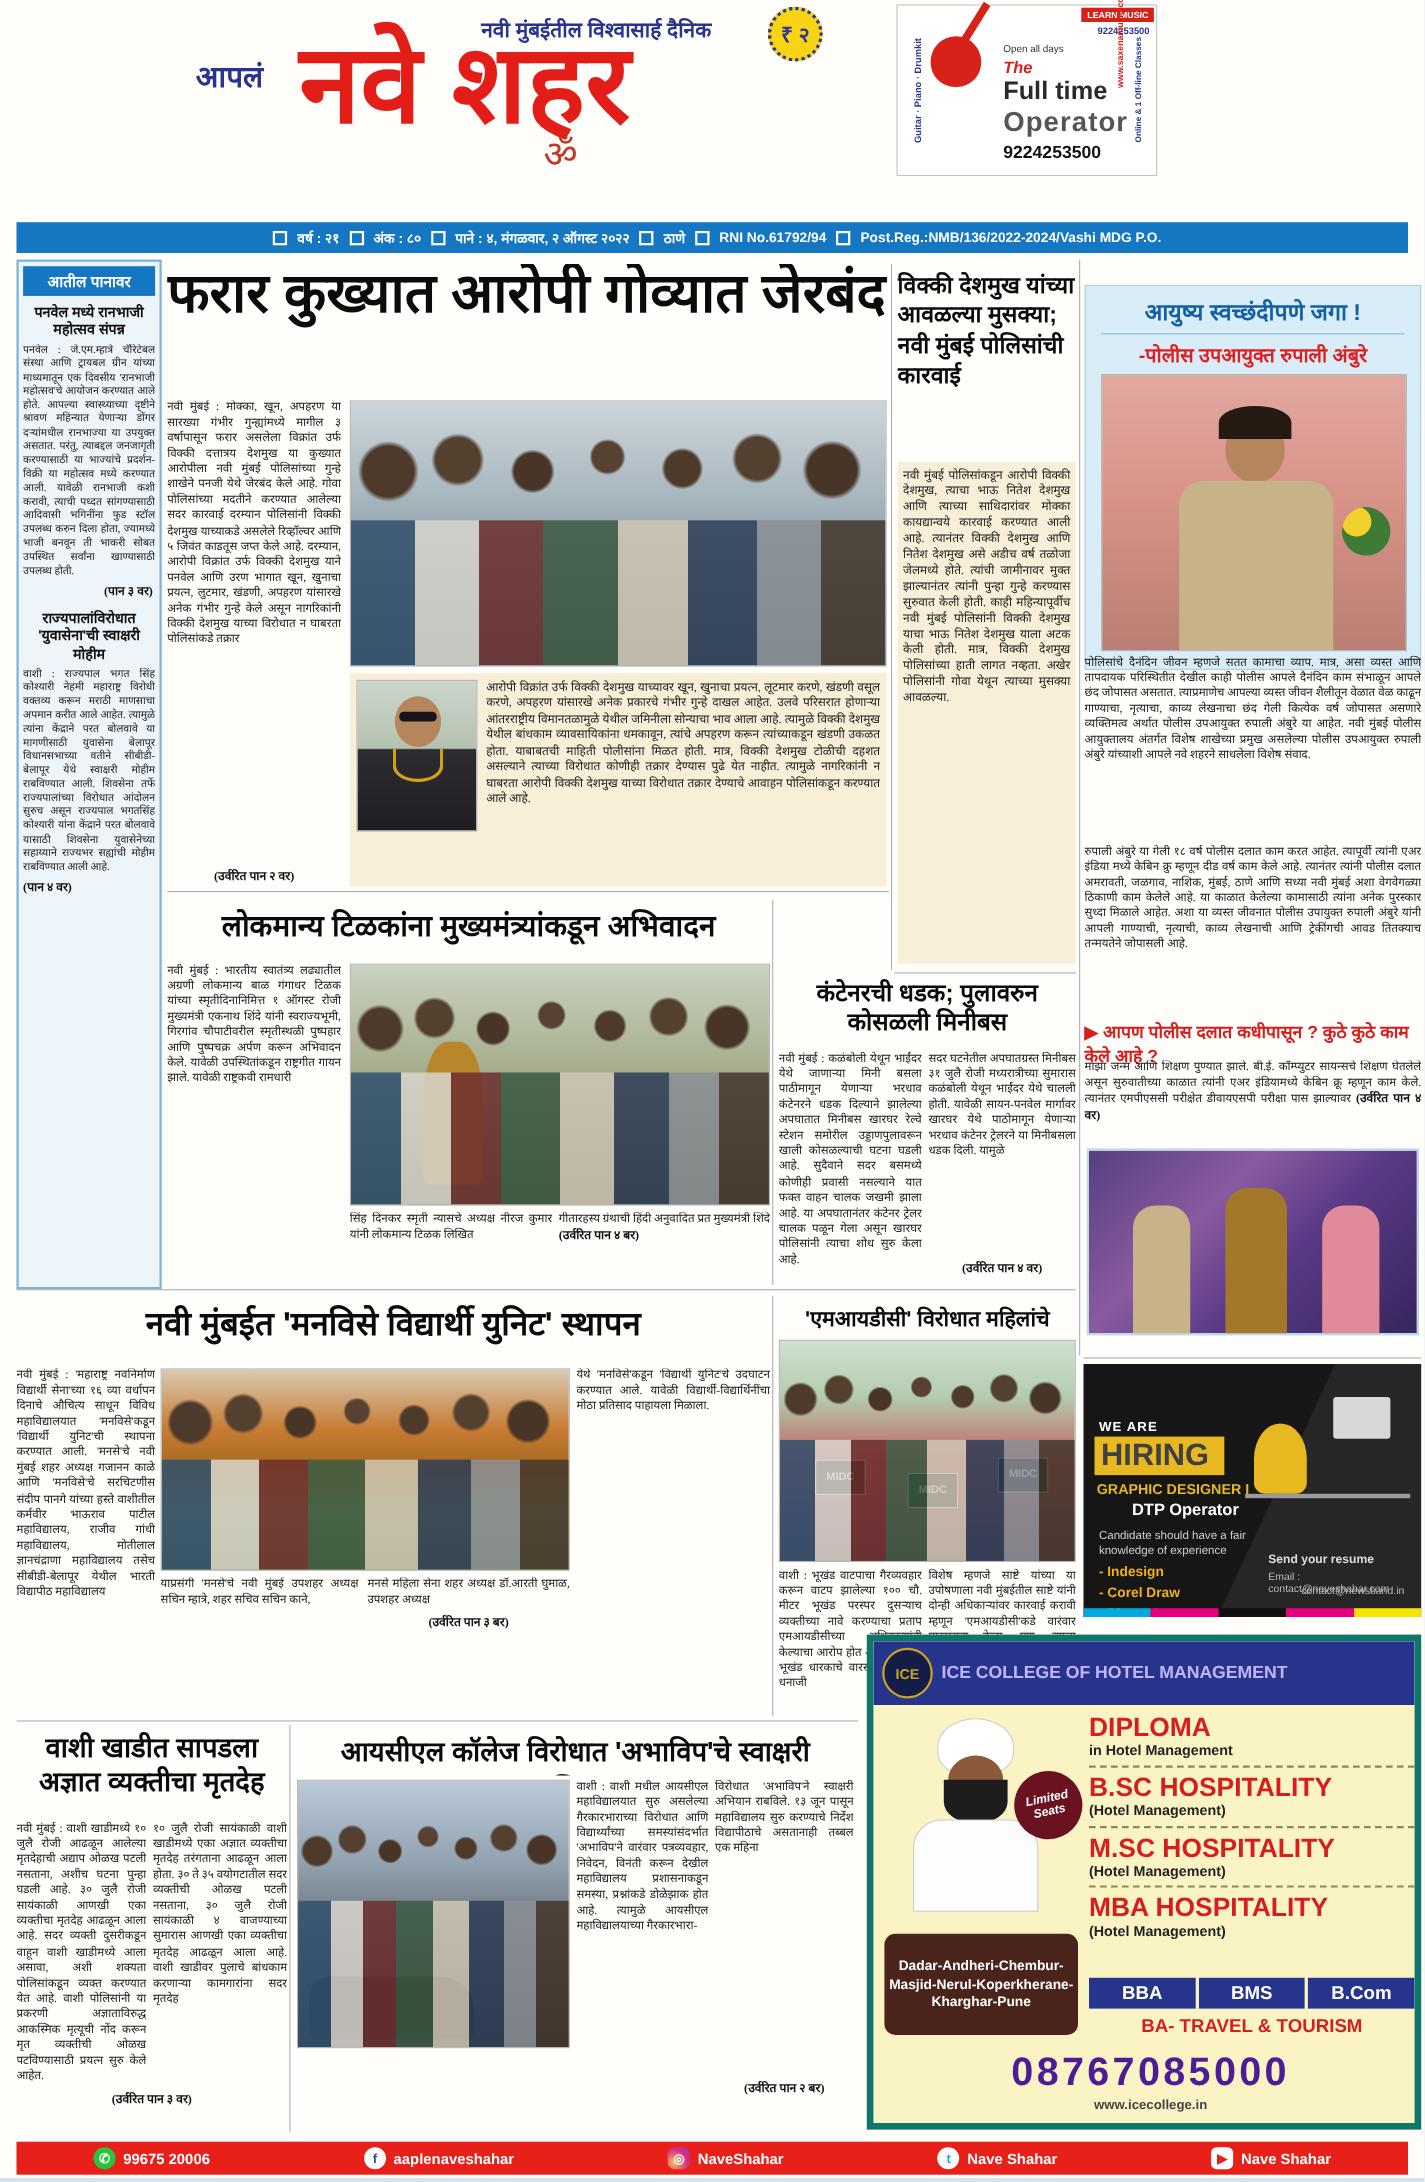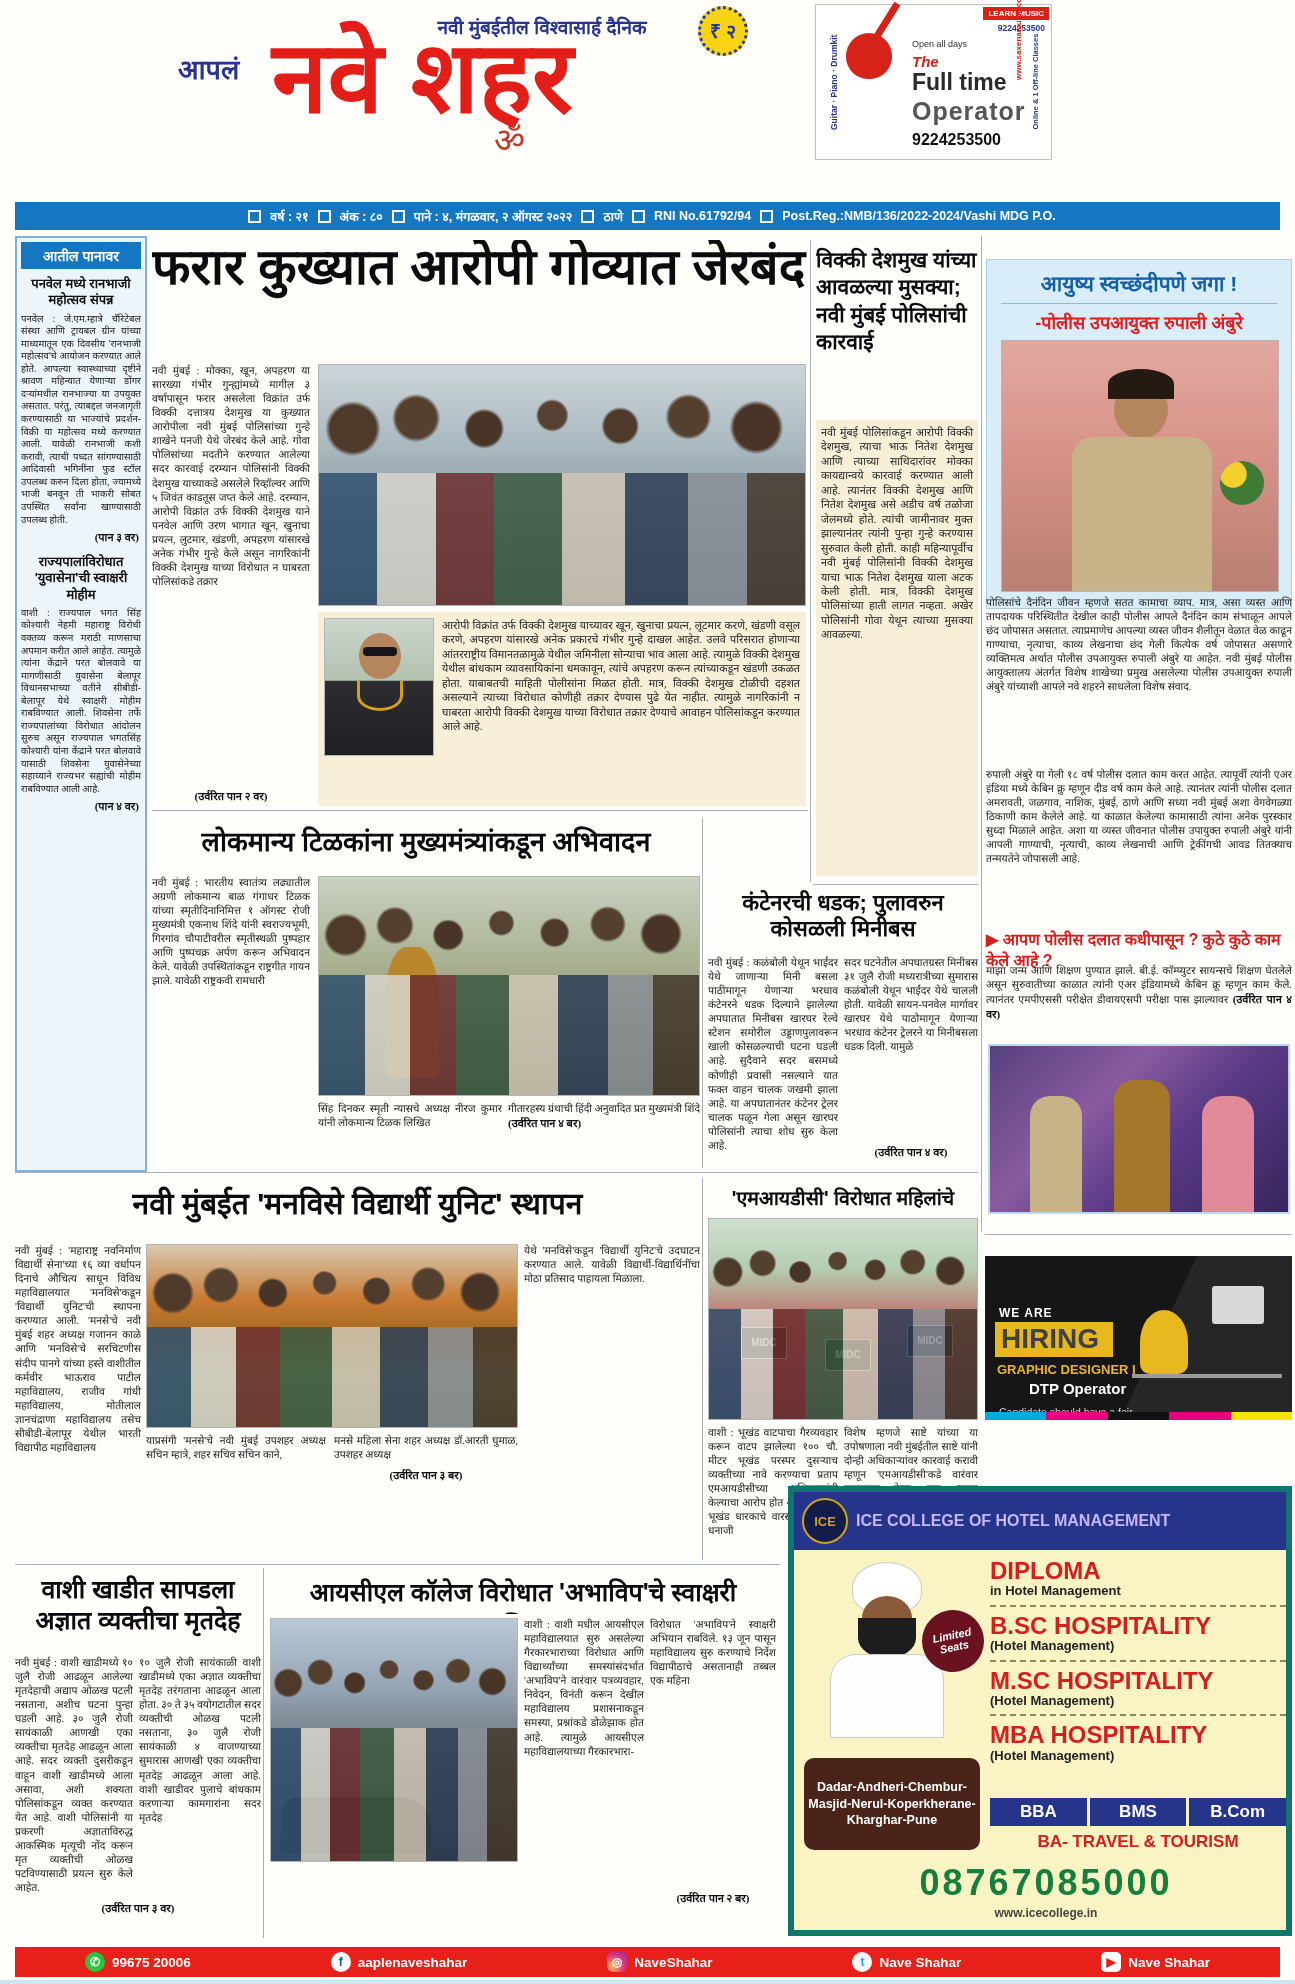--- a/index.html
+++ b/index.html
@@ -96,21 +96,21 @@
     <span class="dl-item">Post.Reg.:NMB/136/2022-2024/Vashi MDG P.O.</span>
   </div>
 
   <div class="abs" style="left:15px;top:236px;width:132px;height:936px;border:2px solid #7fb2d9;background:#eef5fa;padding:4px;overflow:hidden;">
     <div class="sb-head">आतील पानावर</div>
     <div class="sb-art-head">पनवेल मध्ये रानभाजी महोत्सव संपन्न</div>
     <div class="sb-body" style="max-height:430px;overflow:hidden;">पनवेल : जे.एम.म्हात्रे चॅरिटेबल संस्था आणि ट्रायबल ग्रीन यांच्या माध्यमातून एक दिवसीय 'रानभाजी महोत्सव'चे आयोजन करण्यात आले होते. आपल्या स्वास्थ्याच्या दृष्टीने श्रावण महिन्यात येणाऱ्या डोंगर दऱ्यांमधील रानभाज्या या उपयुक्त असतात. परंतु, त्याबद्दल जनजागृती करण्यासाठी या भाज्यांचे प्रदर्शन-विक्री या महोत्सव मध्ये करण्यात आली. यावेळी रानभाजी कशी करावी, त्याची पध्दत सांगण्यासाठी आदिवासी भगिनींना फुड स्टॉल उपलब्ध करुन दिला होता, ज्यामध्ये भाजी बनवून ती भाकरी सोबत उपस्थित सर्वांना खाण्यासाठी उपलब्ध होती.</div>
     <div class="marker" style="text-align:right;margin:3px 2px 0 0;">(पान ३ वर)</div>
     <div class="sb-art-head" style="margin-top:10px;">राज्यपालांविरोधात 'युवासेना'ची स्वाक्षरी मोहीम</div>
     <div class="sb-body" style="max-height:330px;overflow:hidden;">वाशी : राज्यपाल भगत सिंह कोश्यारी नेहमी महाराष्ट्र विरोधी वक्तव्य करून मराठी माणसाचा अपमान करीत आले आहेत. त्यामुळे त्यांना केंद्राने परत बोलवावे या मागणीसाठी युवासेना बेलापूर विधानसभाच्या वतीने सीबीडी-बेलापूर येथे स्वाक्षरी मोहीम राबविण्यात आली. शिवसेना तर्फे राज्यपालांच्या विरोधात आंदोलन सुरुच असून राज्यपाल भगतसिंह कोश्यारी यांना केंद्राने परत बोलवावे यासाठी शिवसेना युवासेनेच्या सहाय्याने राज्यभर सह्यांची मोहीम राबविण्यात आली आहे.</div>
-    <div class="marker" style="text-align:right;margin:3px 2px 10px 0;">(पान ४ वर)</div>
+    <div class="marker" style="text-align:left;margin:3px 2px 10px 0;">(पान ४ वर)</div>
   </div>
 
   <div class="abs hl" style="left:152px;top:240px;width:656px;height:118px;font-size:50px;line-height:1.1;font-weight:900;overflow:hidden;">फरार कुख्यात आरोपी गोव्यात जेरबंद</div>
   <div class="abs bt" style="left:152px;top:364px;width:158px;height:418px;">नवी मुंबई : मोक्का, खून, अपहरण या सारख्या गंभीर गुन्ह्यांमध्ये मागील ३ वर्षापासून फरार असलेला विक्रां‍त उर्फ विक्की दत्तात्रय देशमुख या कुख्यात आरोपीला नवी मुंबई पोलिसांच्या गुन्हे शाखेने पनजी येथे जेरबंद केले आहे. गोवा पोलिसांच्या मदतीने करण्यात आलेल्या सदर कारवाई दरम्यान पोलिसांनी विक्की देशमुख याच्याकडे असलेले रिव्हॉल्वर आणि ५ जिवंत काडतूस जप्त केले आहे. दरम्यान, आरोपी विक्रांत उर्फ विक्की देशमुख याने पनवेल आणि उरण भागात खून, खुनाचा प्रयत्न, लुटमार, खंडणी, अपहरण यांसारखे अनेक गंभीर गुन्हे केले असून नागरिकांनी विक्की देशमुख याच्या विरोधात न घाबरता पोलिसांकडे तक्रार</div>
   <div class="abs marker ctr" style="left:152px;top:788px;width:158px;">(उर्वरित पान २ वर)</div>
   <div class="photo ph-group crowd" style="left:318px;top:364px;width:488px;height:242px;"></div>
   <div class="abs beige" style="left:318px;top:612px;width:488px;height:194px;padding:6px;overflow:hidden;">
     <div class="photo ph-suspect" style="position:relative;float:left;width:110px;height:138px;margin:0 8px 3px 0;">
       <span class="abs" style="left:34px;top:14px;width:42px;height:46px;border-radius:50%;background:#b5865d;"></span>
       <span class="abs" style="left:38px;top:28px;width:34px;height:9px;border-radius:4px;background:#15151a;"></span>
@@ -206,21 +206,21 @@
   <div class="abs hl ctr" style="left:270px;top:1574px;width:506px;height:40px;font-size:25px;font-weight:900;overflow:hidden;">आयसीएल कॉलेज विरोधात 'अभाविप'चे स्वाक्षरी अभियान</div>
   <div class="photo ph-street crowd" style="left:270px;top:1618px;width:248px;height:244px;">
     <span class="abs" style="left:10px;bottom:8px;width:150px;height:56px;border-radius:18px 30px 6px 6px;background:#1c2averaging026;background:#1c2026;"></span>
   </div>
   <div class="abs bt" style="left:524px;top:1618px;width:120px;height:300px;">वाशी : वाशी मधील आयसीएल महाविद्यालयात सुरु असलेल्या गैरकारभाराच्या विरोधात आणि विद्यार्थ्यांच्या समस्यांसंदर्भात 'अभाविप'ने वारंवार पत्रव्यवहार, निवेदन, विनंती करून देखील महाविद्यालय प्रशासनाकडून समस्या, प्रश्नांकडे डोळेझाक होत आहे. त्यामुळे आयसीएल महाविद्यालयाच्या गैरकारभारा-</div>
   <div class="abs bt" style="left:650px;top:1618px;width:126px;height:282px;">
     <span>विरोधात 'अभाविप'ने स्वाक्षरी अभियान राबविले. १३ जून पासून महाविद्यालय सुरु करण्याचे निर्देश विद्यापीठाचे असतानाही तब्बल एक महिना</span>
   </div>
   <div class="abs marker ctr" style="left:650px;top:1890px;width:126px;">(उर्वरित पान २ बर)</div>
 
-  <div class="abs" style="left:985px;top:1240px;width:307px;height:164px;background:linear-gradient(115deg,#161616 55%,#262626 55.5%);overflow:hidden;margin-top:16px;">
+  <div class="abs" style="left:985px;top:1240px;width:307px;height:230px;background:linear-gradient(115deg,#161616 55%,#262626 55.5%);overflow:hidden;">
     <div class="abs" style="right:28px;top:30px;width:52px;height:38px;background:#d8d8d8;border-radius:3px;"></div>
     <div class="abs" style="right:10px;top:118px;width:150px;height:4px;background:#9a9a9a;"></div>
     <div class="abs" style="right:104px;top:54px;width:48px;height:64px;border-radius:50% 50% 10px 10px;background:#e8b820;"></div>
     <div class="abs" style="left:14px;top:50px;color:#fff;font-weight:bold;font-size:12px;letter-spacing:1px;">WE ARE</div>
     <div class="abs" style="left:10px;top:66px;background:#e8b820;color:#404040;font-weight:900;font-size:28px;padding:1px 14px 2px 6px;">HIRING</div>
     <div class="abs" style="left:12px;top:106px;color:#e8b820;font-weight:bold;font-size:13px;">GRAPHIC DESIGNER I</div>
     <div class="abs" style="left:44px;top:124px;color:#fff;font-weight:bold;font-size:15px;">DTP Operator</div>
     <div class="abs" style="left:14px;top:150px;width:150px;color:#cfcfcf;font-size:10.5px;line-height:1.3;">Candidate should have a fair knowledge of experience</div>
     <div class="abs" style="left:14px;top:180px;">
       <div class="skill">- Indesign</div>
@@ -269,21 +269,21 @@
     </div>
     <div class="abs" style="left:196px;top:306px;width:296px;height:28px;display:flex;gap:3px;">
       <span class="deg-cell">BBA</span>
       <span class="deg-cell">BMS</span>
       <span class="deg-cell">B.Com</span>
     </div>
     <div class="abs ctr" style="left:196px;top:340px;width:296px;color:#d51f1f;font-weight:900;font-size:17px;">BA- TRAVEL &amp; TOURISM</div>
     <div class="abs ctr" style="left:10px;top:266px;width:176px;height:92px;background:#4a241a;border-radius:10px;color:#fff;
                 font-weight:bold;font-size:12.5px;line-height:1.35;display:flex;align-items:center;justify-content:center;
                 padding:4px;box-sizing:border-box;">Dadar-Andheri-Chembur-Masjid-Nerul-Koperkherane-Kharghar-Pune</div>
-    <div class="abs ctr" style="left:10px;top:370px;width:484px;font-size:36px;font-weight:900;color:#15803d;letter-spacing:3px;">08767085000</div>
+    <div class="abs ctr" style="left:10px;top:370px;width:484px;font-size:36px;font-weight:900;color:#4c1d95;letter-spacing:3px;">08767085000</div>
     <div class="abs ctr" style="left:10px;top:414px;width:484px;font-size:12px;font-weight:bold;color:#444;">www.icecollege.in</div>
   </div>
 
   <div class="abs" style="left:15px;top:1947px;width:1265px;height:30px;background:#e8201a;display:flex;align-items:center;justify-content:space-around;">
     <span class="foot-item">
       <span class="fi" style="background:#28c43e;color:#fff;">✆</span>
       <span>99675 20006</span>
     </span>
     <span class="foot-item">
       <span class="fi" style="color:#2555a4;">f</span>

